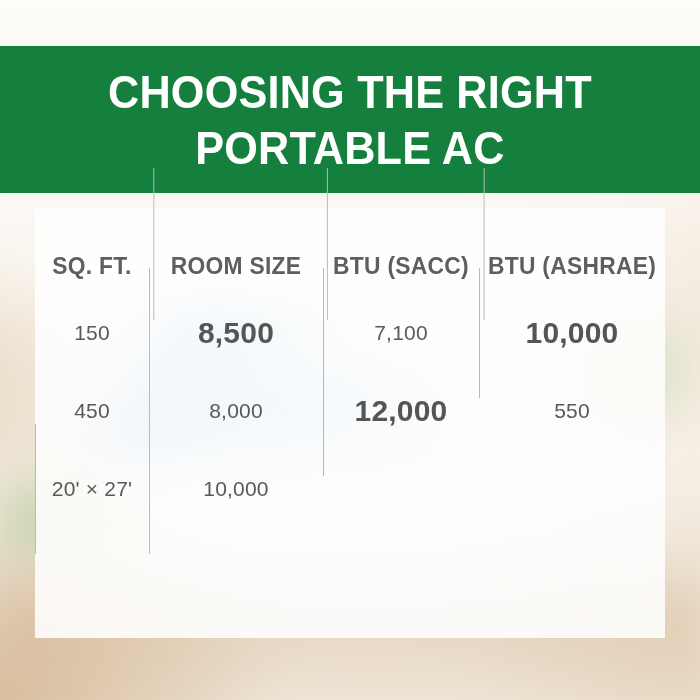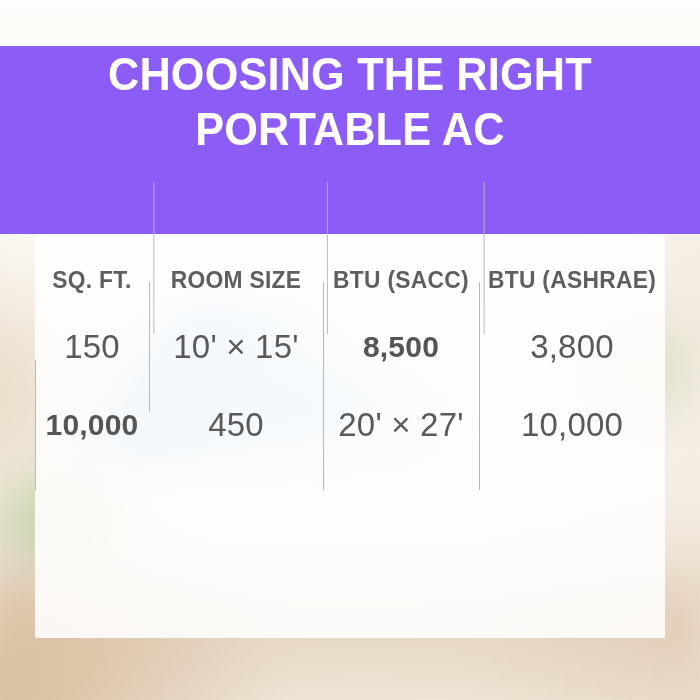--- a/index.html
+++ b/index.html
@@ -97,23 +97,24 @@
     height: 60px;
     background: linear-gradient(180deg, #fefdfb 0%, #fbf9f5 100%);
   }
 
   
   .banner {
     position: absolute;
     left: 0;
     right: 0;
     top: 46px;
-    height: 188px;
-    background: #8b5cf6;
+    height: 147px;
+    background: #15803d;
     display: flex;
+    align-items: center;
     justify-content: center;
     z-index: 5;
   }
 
   .banner-title {
     color: #ffffff;
     font-family: "Liberation Sans Narrow", "Liberation Sans", sans-serif;
     font-weight: bold;
     font-size: 47px;
     line-height: 1.18;
@@ -134,36 +135,36 @@
     width: 630px;
     height: 430px;
     background: linear-gradient(180deg, rgba(255,255,255,0.90) 0%, rgba(255,255,255,0.86) 55%, rgba(255,255,255,0.88) 100%);
     z-index: 4;
   }
 
   
   .table {
     position: absolute;
     left: 35px;
-    top: 208px;
+    top: 194px;
     width: 630px;
     height: 430px;
     z-index: 6;
     display: grid;
     grid-template-columns: 114px 174px 156px 186px;
     grid-template-rows: 100px 78px 78px 78px 78px;
   }
 
   .cell {
     display: flex;
     align-items: center;
     justify-content: center;
     position: relative;
     color: #595959;
-    font-size: 33px;
+    font-size: 21px;
     font-weight: normal;
     font-family: "Liberation Sans", sans-serif;
     letter-spacing: 0.2px;
   }
 
   
   .cell.rule::before {
     content: "";
     position: absolute;
     left: 0;
@@ -211,25 +212,27 @@
   <div class="panel"></div>
 
   <div class="table">
 
     <div class="cell header row-head">SQ. FT.</div>
     <div class="cell header rule row-head">ROOM SIZE</div>
     <div class="cell header rule row-head">BTU (SACC)</div>
     <div class="cell header rule row-head">BTU (ASHRAE)</div>
 
     <div class="cell">150</div>
-    <div class="cell rule">10' × 15'</div>
     <div class="cell rule emphasis">8,500</div>
 
-    <div class="cell rule">3,800</div>
+    <div class="cell rule">7,100</div>
     <div class="cell rule emphasis">10,000</div>
 
     <div class="cell">450</div>
-
+    <div class="cell rule">8,000</div>
+    <div class="cell rule emphasis">12,000</div>
+
+    <div class="cell row-last">550</div>
     <div class="cell rule row-last">20' × 27'</div>
     <div class="cell rule row-last">10,000</div>
 
   </div>
 </div>
 
 </body></html>

